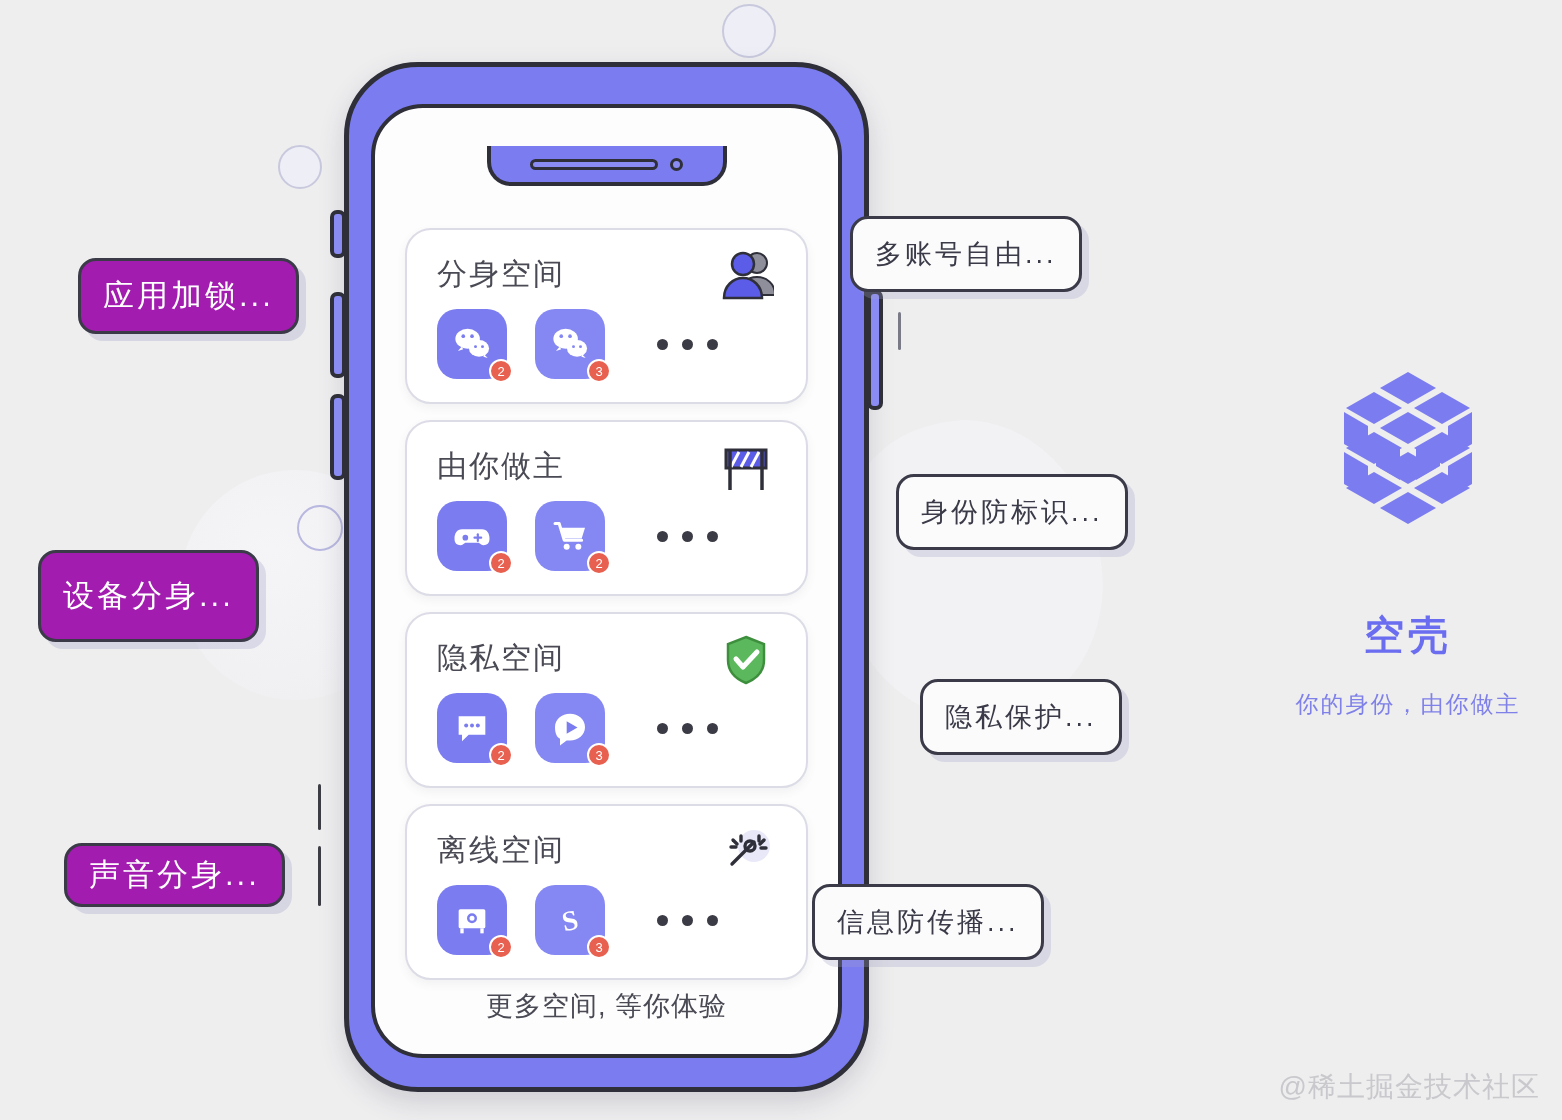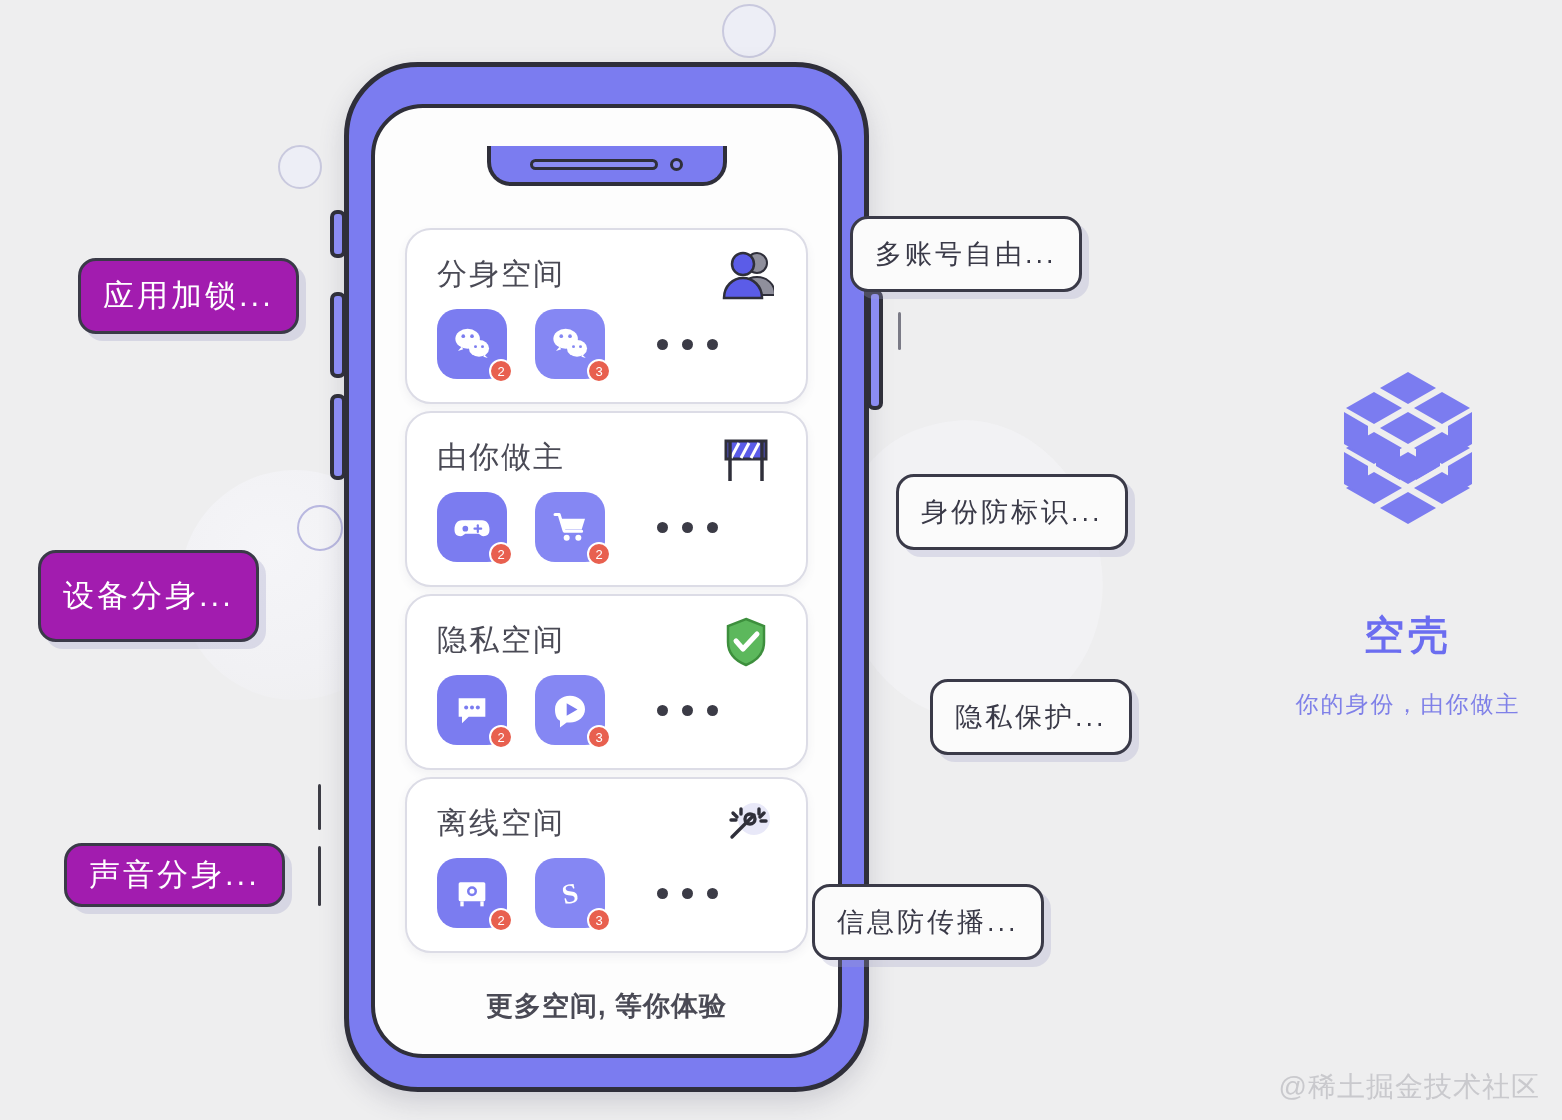--- a/index.html
+++ b/index.html
@@ -42,50 +42,50 @@
 
   .side-btn{position:absolute;left:-14px;width:16px;background:#8b8cf3;border:4px solid #2f2f3a;
             border-radius:7px;box-sizing:border-box;}
   .sb1{top:148px;height:48px;}
   .sb2{top:230px;height:86px;}
   .sb3{top:332px;height:86px;}
   .side-btn-r{position:absolute;right:-14px;top:228px;width:16px;height:120px;background:#8b8cf3;
               border:4px solid #2f2f3a;border-radius:7px;box-sizing:border-box;}
 
   
-  .cards{position:absolute;left:30px;right:30px;top:120px;display:flex;flex-direction:column;gap:7px;}
+  .cards{position:absolute;left:30px;right:30px;top:120px;display:flex;flex-direction:column;gap:16px;}
   .card{background:#fff;border:2px solid #dcdce6;border-radius:26px;height:176px;
         box-shadow:0 4px 10px rgba(80,80,120,.07);position:relative;box-sizing:border-box;
         padding:24px 28px 0 30px;}
   .card-title{font-size:30px;color:#4a4a55;letter-spacing:2px;font-weight:400;}
   .card-badge{position:absolute;right:32px;top:18px;width:56px;height:56px;}
   .app-row{display:flex;align-items:center;gap:28px;margin-top:14px;}
   .app{position:relative;width:70px;height:70px;border-radius:20px;background:#7b7cf0;
        display:flex;align-items:center;justify-content:center;flex:0 0 auto;}
   .app.light{background:#8587f3;}
   .app-count{position:absolute;right:-6px;bottom:-4px;width:24px;height:24px;border-radius:50%;
              background:#e8604f;color:#fff;font-size:13px;display:flex;align-items:center;
              justify-content:center;border:2px solid #fff;box-sizing:border-box;}
   .ellipsis{display:flex;gap:14px;margin-left:24px;}
   .ellipsis i{width:11px;height:11px;border-radius:50%;background:#3b3b46;display:block;}
-  .more-text{position:absolute;left:0;right:0;bottom:30px;text-align:center;font-size:27px;color:#4a4a55;letter-spacing:1px;font-weight:bold;}
+  .more-text{position:absolute;left:0;right:0;bottom:30px;text-align:center;font-size:27px;color:#4a4a55;letter-spacing:1px;}
 
   
   .pill{position:absolute;border-radius:18px;display:flex;align-items:center;justify-content:center;
         white-space:nowrap;box-sizing:border-box;font-weight:400;}
   .pill-left{background:#a21caf;border:3px solid #3a3a48;color:#fff;font-size:31px;letter-spacing:3px;
              box-shadow:7px 7px 0 rgba(160,160,200,.30);padding:0 22px;}
   .pill-right{background:#fbfbfb;border:3px solid #3a3a48;color:#3a3a48;font-size:27px;letter-spacing:3px;
               box-shadow:7px 7px 0 rgba(160,160,200,.28);padding:0 22px;}
   .p1{left:78px;top:258px;height:76px;}
   .p2{left:38px;top:550px;height:92px;}
   .p3{left:64px;top:843px;height:64px;}
   .p4{left:850px;top:216px;height:76px;}
   .p5{left:896px;top:474px;height:76px;text-align:center;}
-  .p6{left:920px;top:679px;height:76px;margin-left:10px;}
+  .p6{left:920px;top:679px;height:76px;}
   .p7{left:812px;top:884px;height:76px;text-align:right;}
 
   
   .brand{position:absolute;left:1252px;top:360px;width:312px;text-align:center;}
   .brand-logo{width:200px;height:200px;margin:0 auto;display:block;}
   .brand-name{margin-top:48px;font-size:40px;color:#6b6df0;letter-spacing:4px;font-weight:700;}
   .brand-tag{margin-top:26px;font-size:23px;color:#7f80e8;letter-spacing:2px;}
 
   .watermark{position:absolute;right:22px;bottom:14px;font-size:28px;color:#c9c9cd;letter-spacing:1px;}
 </style>

